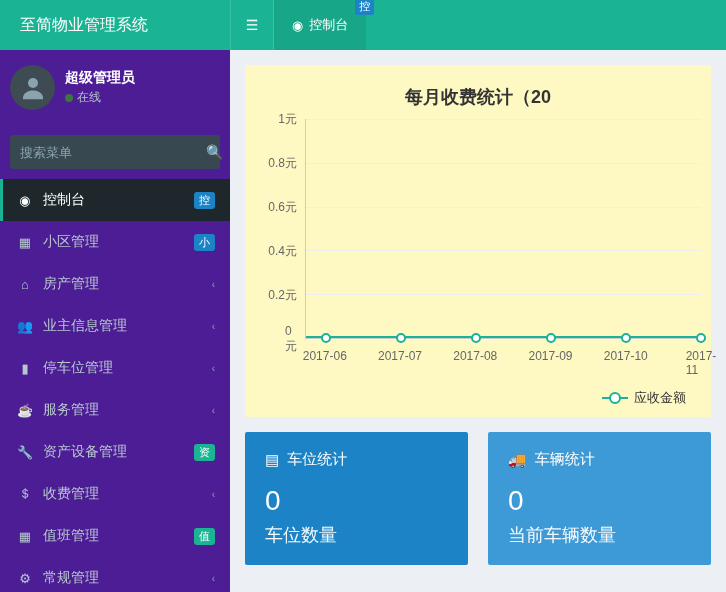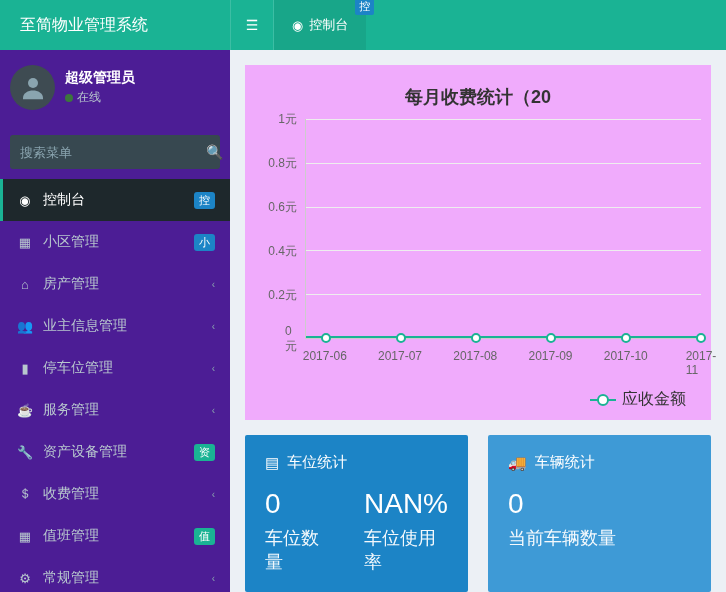--- a/index.html
+++ b/index.html
@@ -23,32 +23,32 @@
 .search-input::placeholder { color: #8aa4af; }
 .search-btn { width: 38px; display: flex; align-items: center; justify-content: center; color: #999; cursor: pointer; }
 .menu { list-style: none; }
 .menu li { height: 42px; display: flex; align-items: center; padding: 0 15px; cursor: pointer; color: #b8c7ce; font-size: 14px; position: relative; }
 .menu li.active { background: #1e282c; color: #fff; border-left: 3px solid #1ab394; padding-left: 12px; }
 .menu-icon { width: 20px; margin-right: 8px; display: inline-flex; align-items: center; justify-content: center; font-size: 13px; }
 .menu-badge { margin-left: auto; background: #1c84c6; color: #fff; font-size: 11px; padding: 1px 5px; border-radius: 3px; }
 .menu-badge.green { background: #1ab394; }
 .menu-chevron { margin-left: auto; font-size: 10px; color: #8aa4af; }
 .main { flex: 1; background: #ecf0f5; overflow: hidden; }
-.chart-card { background: #f0abfc; margin: 15px; padding: 20px 10px 10px 10px; }
+.chart-card { background: #fef9c3; margin: 15px; padding: 20px 10px 10px 10px; }
 .chart-title { text-align: center; font-size: 18px; color: #333; margin-bottom: 10px; font-weight: 600; }
 .chart-area { position: relative; height: 260px; padding-left: 50px; padding-bottom: 40px; }
 .y-axis { position: absolute; left: 0; top: 0; bottom: 40px; width: 50px; }
 .y-tick { position: absolute; right: 8px; font-size: 12px; color: #666; transform: translateY(-50%); }
 .plot { position: absolute; left: 50px; right: 0; top: 0; bottom: 40px; border-left: 1px solid #ccc; border-bottom: 1px solid #ccc; }
 .grid-line { position: absolute; left: 0; right: 0; border-top: 1px solid #eee; }
 .data-line { position: absolute; left: 0; right: 0; bottom: 0; height: 2px; background: #1ab394; }
 .data-point { position: absolute; width: 10px; height: 10px; border: 2px solid #1ab394; background: #fff; border-radius: 50%; bottom: -5px; transform: translateX(-50%); }
 .x-labels { position: absolute; left: 50px; right: 0; bottom: 10px; height: 20px; }
 .x-tick { position: absolute; font-size: 12px; color: #666; transform: translateX(-50%); }
-.legend { text-align: right; padding: 10px 15px 0 0; font-size: 16px; color: #333; display: flex; justify-content: flex-end; align-items: center; gap: 6px; }
+.legend { text-align: right; padding: 10px 15px 0 0; font-size: 13px; color: #333; display: flex; justify-content: flex-end; align-items: center; gap: 6px; }
 .legend-marker { width: 26px; height: 2px; background: #1ab394; position: relative; display: inline-block; }
 .legend-marker::after { content: ''; position: absolute; width: 8px; height: 8px; border: 2px solid #1ab394; background: #fff; border-radius: 50%; left: 50%; top: 50%; transform: translate(-50%,-50%); }
 .stats-row { display: flex; gap: 20px; margin: 0 15px; }
 .stat-card { flex: 1; color: #fff; padding: 18px 20px; border-radius: 2px; }
 .stat-card.blue { background: #1c84c6; }
 .stat-card.lightblue { background: #3e9ad6; }
 .stat-head { display: flex; align-items: center; gap: 8px; font-size: 15px; margin-bottom: 16px; }
 .stat-body { display: flex; gap: 30px; }
 .stat-col { flex: 1; }
 .stat-value { font-size: 28px; font-weight: 300; margin-bottom: 6px; }
@@ -193,24 +193,20 @@
       <div class="stat-card blue">
         <div class="stat-head">
           <span>▤</span>
           <span>车位统计</span>
         </div>
         <div class="stat-body">
           <div class="stat-col">
             <div class="stat-value">0</div>
             <div class="stat-label">车位数量</div>
           </div>
-          <div class="stat-col">
-            <div class="stat-value">NAN%</div>
-            <div class="stat-label">车位使用率</div>
-          </div>
         </div>
       </div>
       <div class="stat-card lightblue">
         <div class="stat-head">
           <span>🚚</span>
           <span>车辆统计</span>
         </div>
         <div class="stat-body">
           <div class="stat-col">
             <div class="stat-value">0</div>

